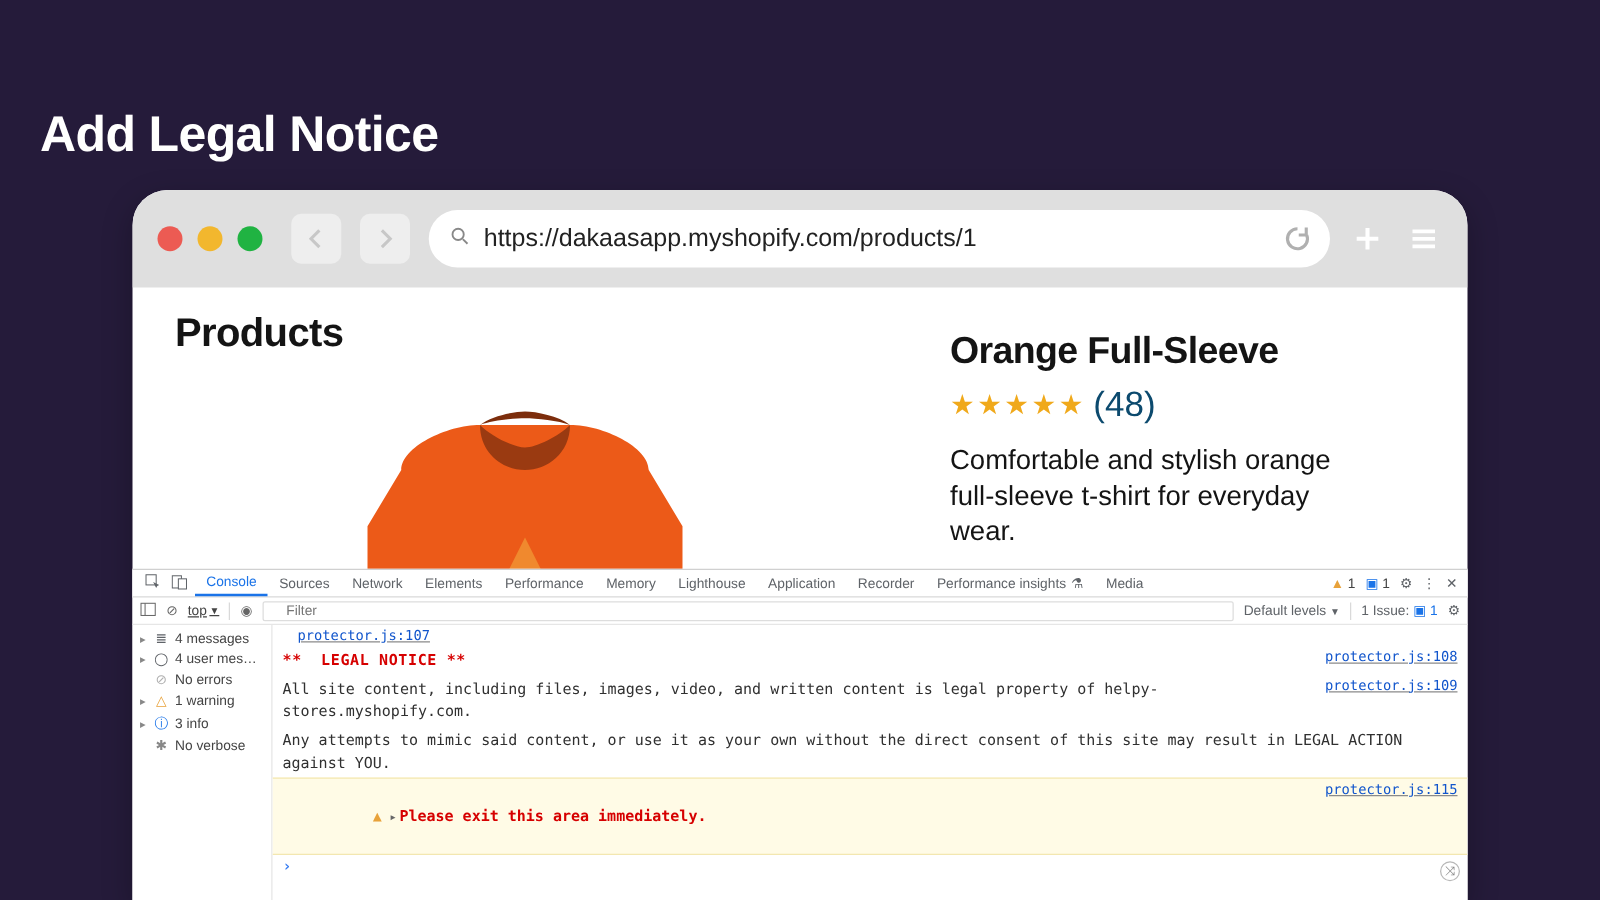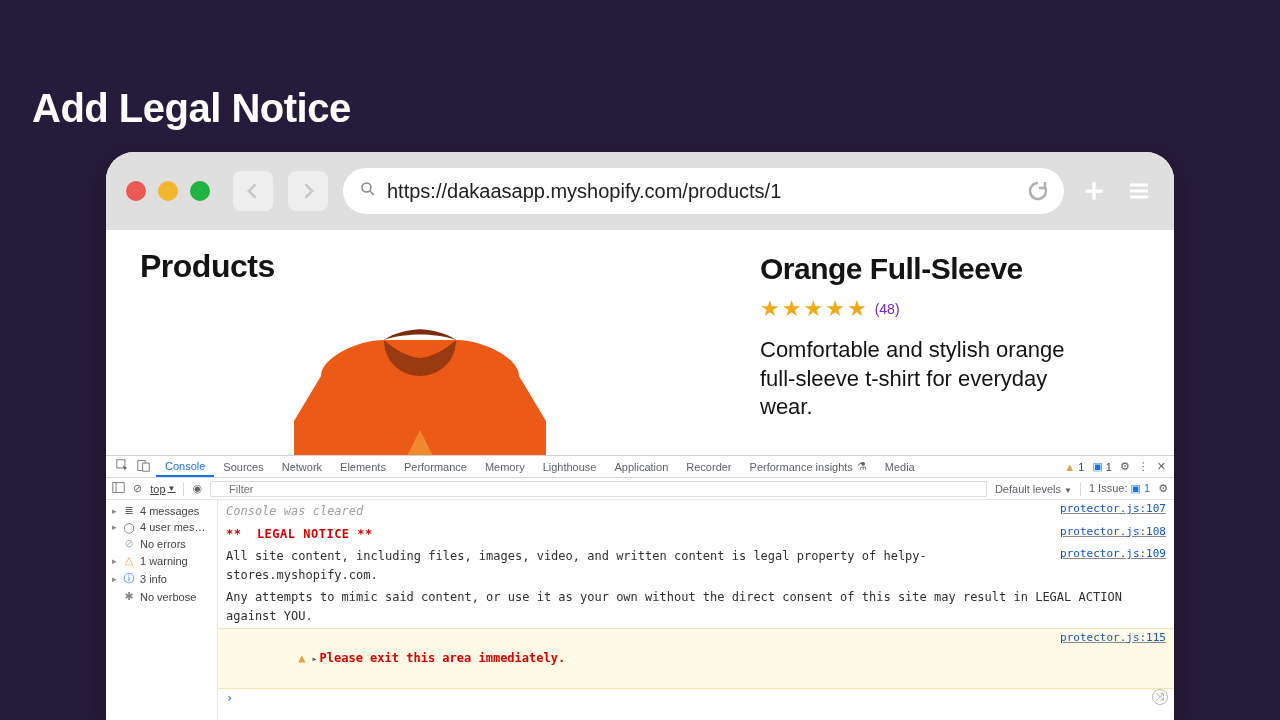--- a/index.html
+++ b/index.html
@@ -82,25 +82,25 @@
     font-size: 32px;
     font-weight: 700;
     color: #141414;
     letter-spacing: -0.5px;
     margin-bottom: 10px;
   }
   .shirt-wrap { display:flex; justify-content:center; }
   .shirt-svg { width: 360px; }
 
   .product-details { flex: 1; padding-top: 4px; }
-  .product-title { font-size: 30px; font-weight: 600; color: #141414; letter-spacing: -0.5px; margin-bottom: 10px; }
+  .product-title { font-size: 30px; font-weight: 600; color: #141414; letter-spacing: -0.5px; margin-bottom: 10px; margin-top: 12px; }
   .rating-row { display:flex; align-items:center; gap:8px; margin-bottom: 14px; }
   .stars { display:flex; gap:2px; }
   .star { color:#f0a91b; font-size:22px; }
-  .rating-count { font-size: 14px; color:#6d28d9; }
+  .rating-count { font-size: 28px; color:#0c4a6e; }
   .product-desc { font-size: 22px; color:#141414; line-height:1.3; max-width: 340px; }
 
   
   .devtools {
     position: absolute;
     left: 106px;
     top: 455px;
     width: 1068px;
     height: 265px;
     background: #ffffff;
@@ -378,21 +378,20 @@
         </div>
       <div class="dt-sb-row">
           <span class="caret"></span>
           <span class="ic ic-verb"></span>
           <span>No verbose</span>
         </div>
     </div>
 
     <div class="dt-console">
       <div class="con-line">
-        <span class="msg cleared">Console was cleared</span>
         <span class="src"><a>protector.js:107</a></span>
       </div>
       <div class="con-line">
         <span class="msg legal-red">**  LEGAL NOTICE **</span>
         <span class="src"><a>protector.js:108</a></span>
       </div>
       <div class="con-line">
         <span class="msg body-text">All site content, including files, images, video, and written content is legal property of helpy-stores.myshopify.com.</span>
         <span class="src"><a>protector.js:109</a></span>
       </div>

